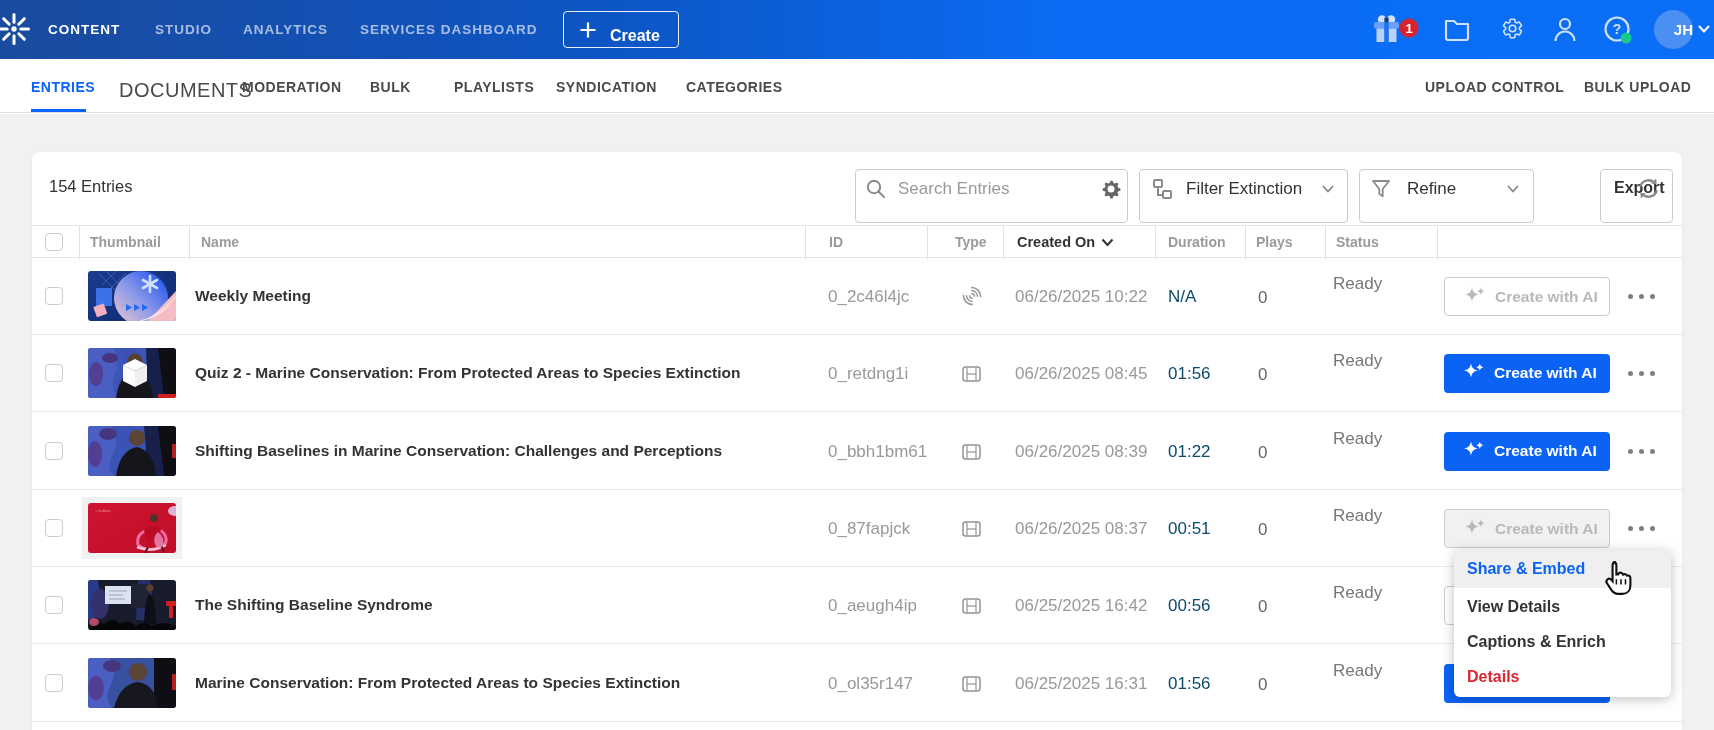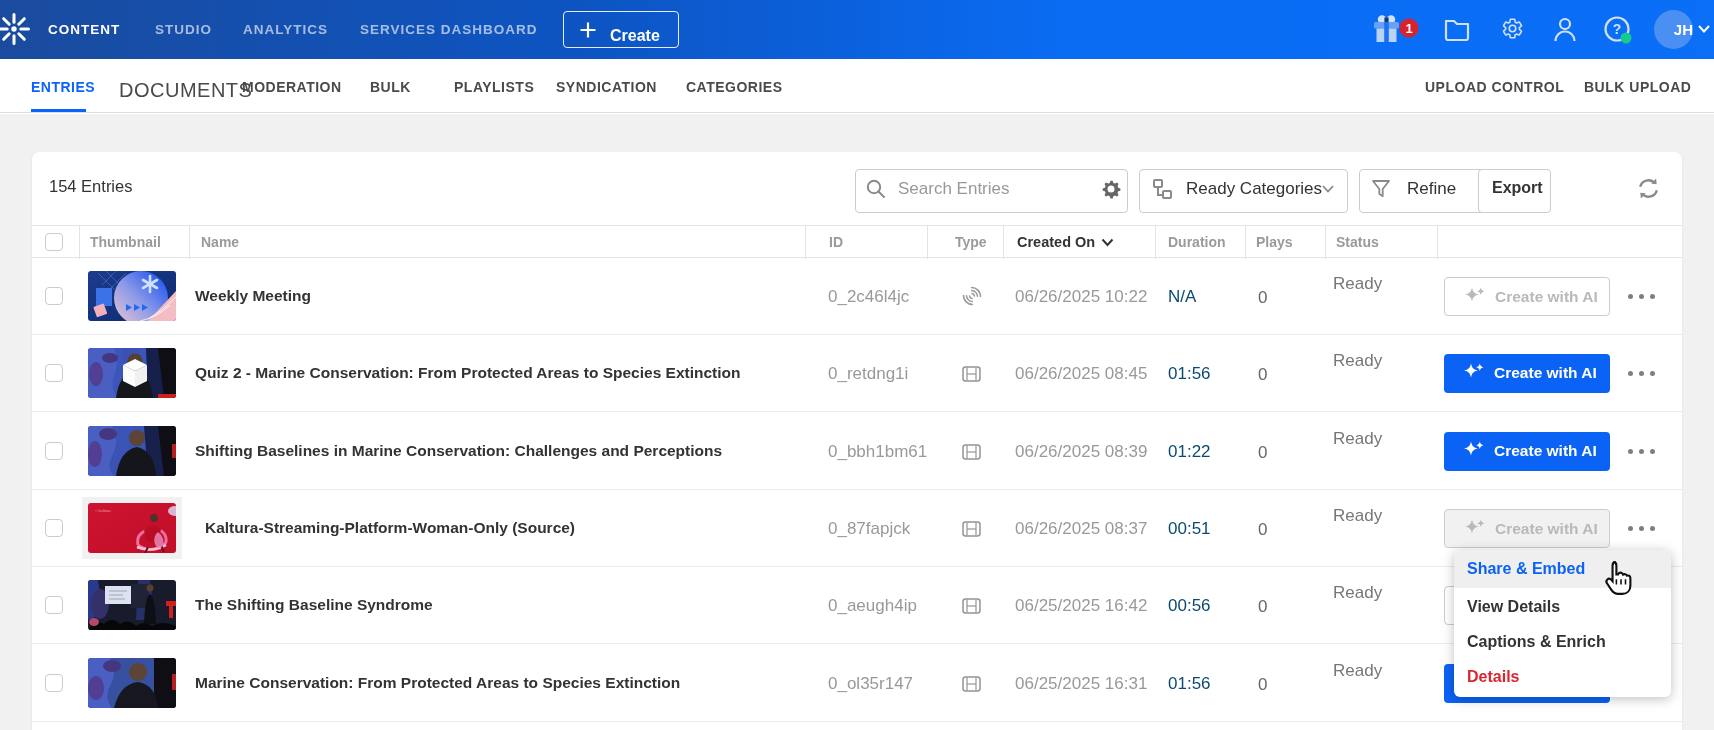--- a/index.html
+++ b/index.html
@@ -12,21 +12,21 @@
 .createbtn{position:absolute;left:563px;top:11px;width:116px;height:37px;border:1.5px solid rgba(255,255,255,.9);border-radius:4px;color:#fff;font-size:16px;font-weight:bold;text-align:center;line-height:34px}
 
 .subnav{position:absolute;top:59px;left:0;width:1714px;height:54px;background:#fff;border-bottom:1px solid #dcdcdc}
 .snitem{position:absolute;top:20px;font-size:13.5px;font-weight:bold;letter-spacing:.5px;color:#4a4a4a}
 .snitem-on{color:#0b64fa}
 .underline{position:absolute;top:50px;left:31px;width:55px;height:3px;background:#0b64fa}
 
 .main{position:absolute;top:114px;left:0;width:1714px;height:616px;background:#f1f1f2}
 .card{position:absolute;top:152px;left:32px;width:1650px;height:578px;background:#fff;border-radius:8px 8px 0 0;box-shadow:0 1px 3px rgba(0,0,0,.07)}
 .ttl{position:absolute;left:17px;top:25px;font-size:17px;color:#333}
-.box{position:absolute;top:17px;height:44px;border:1px solid #ccc;border-radius:4px;background:#fff}
+.box{position:absolute;top:17px;height:54px;border:1px solid #ccc;border-radius:4px;background:#fff}
 .boxtext{font-size:17px;color:#333}
 
 .hrow{position:absolute;left:0;top:73px;width:1650px;height:33px;border-top:1px solid #e5e5e5;border-bottom:1px solid #e5e5e5}
 .hcell{position:absolute;top:8px;font-size:14px;font-weight:bold;color:#9a9a9a}
 .hsep{position:absolute;top:0;height:33px;width:1px;background:#e3e3e3}
 .row{position:absolute;left:0;width:1650px;height:77px;border-bottom:1px solid #eaeaea}
 .row .cb{position:absolute;left:13px;top:29px;width:18px;height:18px;border:1.5px solid #ccc;border-radius:4px;background:#fff}
 .thumb{position:absolute;left:56px;top:13px;width:88px;height:50px;border-radius:3px;overflow:hidden}
 .nm{position:absolute;left:163px;top:29px;font-size:15.5px;font-weight:bold;color:#333;white-space:nowrap}
 .gid{position:absolute;left:796px;top:29px;font-size:17px;color:#999}
@@ -128,35 +128,35 @@
     <svg class="abs" style="left:243px;top:7px" width="24" height="24" viewBox="0 0 24 24">
       <path fill="#666" d="M12 8.5a3.5 3.5 0 1 0 0 7 3.5 3.5 0 0 0 0-7zm9.4 5.2l-2.2.6a7.3 7.3 0 0 1-.7 1.7l1.1 2-1.6 1.6-2-1.1a7.3 7.3 0 0 1-1.7.7l-.6 2.2h-2.3l-.6-2.2a7.3 7.3 0 0 1-1.7-.7l-2 1.1-1.6-1.6 1.1-2a7.3 7.3 0 0 1-.7-1.7l-2.2-.6v-2.3l2.2-.6a7.3 7.3 0 0 1 .7-1.7l-1.1-2 1.6-1.6 2 1.1a7.3 7.3 0 0 1 1.7-.7l.6-2.2h2.3l.6 2.2a7.3 7.3 0 0 1 1.7.7l2-1.1 1.6 1.6-1.1 2a7.3 7.3 0 0 1 .7 1.7l2.2.6z"></path>
     </svg>
   </div>
   <div class="box" style="left:1107px;width:209px">
     <svg class="abs" style="left:11px;top:8px" width="22" height="22" viewBox="0 0 22 22">
       <rect x="3" y="2" width="8" height="7" rx="1" fill="none" stroke="#8a8a8a" stroke-width="2"></rect>
       <path d="M7 9 v8 h4" fill="none" stroke="#8a8a8a" stroke-width="2"></path>
       <rect x="12" y="13" width="8" height="7" rx="1" fill="none" stroke="#8a8a8a" stroke-width="2"></rect>
     </svg>
-    <div class="abs boxtext" style="left:46px;top:9px">Ready Categories</div>
+    <div class="abs boxtext" style="left:46px;top:9px">Filter Extinction</div>
     <svg class="abs" style="left:181px;top:14px" width="14" height="10" viewBox="0 0 14 10">
       <path d="M2 2 L7 7.5 L12 2" fill="none" stroke="#888" stroke-width="1.8"></path>
     </svg>
   </div>
   <div class="box" style="left:1327px;width:175px">
     <svg class="abs" style="left:11px;top:9px" width="20" height="20" viewBox="0 0 20 20">
       <path d="M2 2 h16 l-6.3 8 v7.2 l-3.4 -2.4 v-4.8 Z" fill="none" stroke="#8a8a8a" stroke-width="1.8" stroke-linejoin="round"></path>
     </svg>
     <div class="abs boxtext" style="left:47px;top:9px">Refine</div>
     <svg class="abs" style="left:146px;top:14px" width="14" height="10" viewBox="0 0 14 10">
       <path d="M2 2 L7 7.5 L12 2" fill="none" stroke="#888" stroke-width="1.8"></path>
     </svg>
   </div>
-  <div class="box" style="left:1446px;width:73px">
+  <div class="box" style="left:1568px;width:73px">
     <div class="abs" style="left:13px;top:9px;font-size:16px;font-weight:bold;color:#333">Export</div>
   </div>
   <svg class="abs" style="left:1604px;top:25px" width="25" height="23" viewBox="0 0 24 23">
     <g fill="none" stroke="#8a8a8a" stroke-width="2.4">
       <path d="M20.3 13.2 A8.4 8.4 0 0 1 5.8 16.8"></path>
       <path d="M3.7 9.8 A8.4 8.4 0 0 1 18.2 6.2"></path>
     </g>
     <path d="M19.6 1.6 l0.6 5.6 -5.6 -0.6 z" fill="#8a8a8a"></path>
     <path d="M4.4 21.4 l-0.6 -5.6 5.6 0.6 z" fill="#8a8a8a"></path>
   </svg>
@@ -345,21 +345,20 @@
       <rect width="88" height="50" fill="url(#red-bg)"></rect>
       <text x="7" y="8.5" font-size="4" fill="#eba6ae" font-family="Liberation Sans" opacity=".9">○ kaltura</text>
       <ellipse cx="87" cy="8" rx="7" ry="5" fill="#d9b4d4"></ellipse>
       <path d="M50 42 Q48 32 57 28 Q72 23 77 32 Q81 41 71 45 Q58 49 50 42" fill="none" stroke="#ef6da0" stroke-width="3"></path>
       <path d="M49 44 Q63 50 78 42" stroke="#f8c0d2" stroke-width="2.5" fill="none"></path>
       <circle cx="66" cy="15" r="4" fill="#54302a"></circle>
       <path d="M56 27 Q65 19 73 26 L71 37 Q63 41 58 37 Z" fill="#bb0c26"></path>
       <path d="M60 44 l-3 6 M73 42 l3 7" stroke="#69101e" stroke-width="2" fill="none"></path>
       <path d="M70 29 q8 6 4 15 l-5 1 q-5 -8 -1 -14" fill="#e87fae" opacity=".9"></path>
     </svg>
-    <div class="nm" style="left:173px">Kaltura-Streaming-Platform-Woman-Only (Source)</div>
     <div class="gid">0_87fapjck</div>
     <svg class="abs" style="left:930px;top:31px" width="19" height="16" viewBox="0 0 19 16">
       <rect x="1" y="1" width="17" height="14" rx="2.5" fill="none" stroke="#949494" stroke-width="1.5"></rect>
       <line x1="5" y1="1.5" x2="5" y2="14.5" stroke="#949494" stroke-width="1.2"></line>
       <line x1="14" y1="1.5" x2="14" y2="14.5" stroke="#949494" stroke-width="1.2"></line>
       <line x1="5" y1="8" x2="14" y2="8" stroke="#949494" stroke-width="1.2"></line>
     </svg>
     <div class="dt">06/26/2025 08:37</div>
     <div class="dur">00:51</div>
     <div class="pl">0</div>

